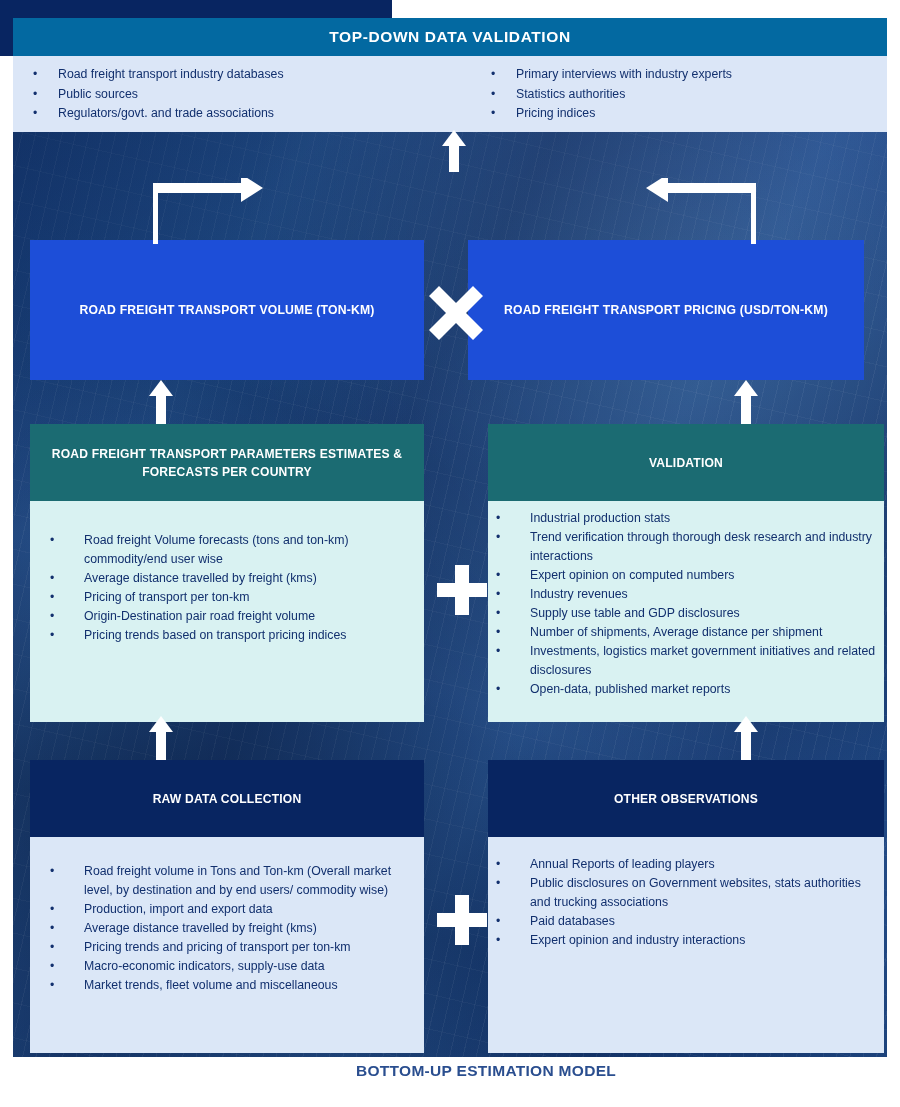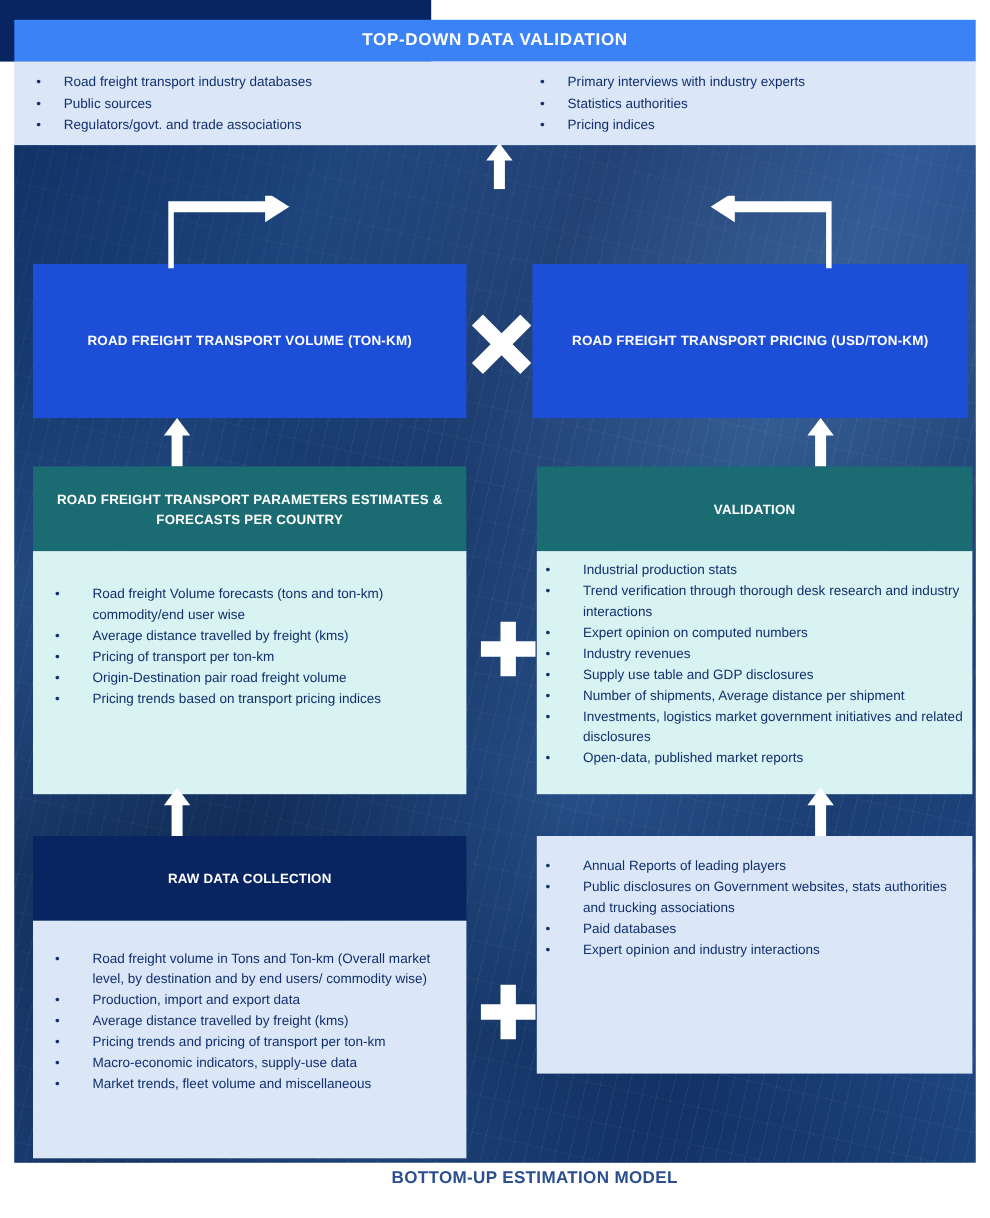--- a/index.html
+++ b/index.html
@@ -22,21 +22,21 @@
     height: 1107px;
   }
 
   
   .topband {
     position: absolute;
     left: 13px;
     top: 18px;
     width: 874px;
     height: 38px;
-    background: #3b82f6;
+    background: #0369a1;
     display: flex;
     align-items: center;
     justify-content: center;
   }
   .topband-title {
     color: #ffffff;
     font-size: 15.5px;
     font-weight: bold;
     letter-spacing: 0.6px;
   }
@@ -132,21 +132,21 @@
     text-align: center;
   }
   .cyanbox span {
     color: #ffffff;
     font-size: 12.2px;
     font-weight: bold;
     letter-spacing: 0.2px;
     padding: 0 10px;
   }
   .cyan-left  { left: 30px;  top: 240px; width: 394px; height: 140px; }
-  .cyan-right { left: 484px; top: 240px; width: 396px; height: 140px; }
+  .cyan-right { left: 468px; top: 240px; width: 396px; height: 140px; }
 
   
   .panel { position: absolute; z-index: 5; }
   .panel-head {
     display: flex;
     align-items: center;
     justify-content: center;
     text-align: center;
     box-sizing: border-box;
     padding: 0 14px;
@@ -417,20 +417,23 @@
         <span class="txt">Macro-economic indicators, supply-use data</span>
       </div>
       <div class="bullet-line">
         <span class="dot">•</span>
         <span class="txt">Market trends, fleet volume and miscellaneous</span>
       </div>
     </div>
   </div>
 
   <div class="panel p-other">
+    <div class="panel-head head-navy">
+      <span>OTHER OBSERVATIONS</span>
+    </div>
     <div class="panel-body body-navy">
       <div class="bullet-line">
         <span class="dot">•</span>
         <span class="txt">Annual Reports of leading players</span>
       </div>
       <div class="bullet-line">
         <span class="dot">•</span>
         <span class="txt">Public disclosures on Government websites, stats authorities and trucking associations</span>
       </div>
       <div class="bullet-line">

